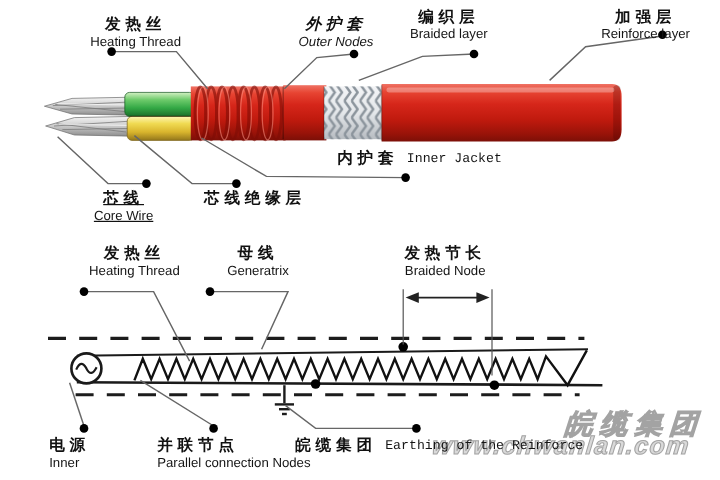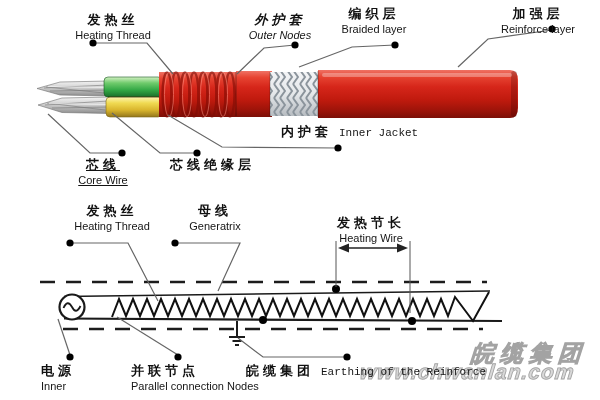--- a/index.html
+++ b/index.html
@@ -229,23 +229,23 @@
   <div class="lbl center" style="left:38px;top:203px;width:148px;">
     <span class="zh">发热丝</span>
     <span class="en">Heating Thread</span>
   </div>
 
   <div class="lbl center" style="left:165px;top:203px;width:100px;">
     <span class="zh">母线</span>
     <span class="en">Generatrix</span>
   </div>
 
-  <div class="lbl center" style="left:323px;top:203px;width:96px;margin-top:12px;">
+  <div class="lbl center" style="left:323px;top:203px;width:96px;">
     <span class="zh">发热节长</span>
-    <span class="en">Heating Wire</span>
+    <span class="en">Braided Node</span>
   </div>
 
   <div class="lbl" style="left:41px;top:363px;">
     <span class="zh">电源</span>
     <span class="en">Inner</span>
   </div>
 
   <div class="lbl" style="left:131px;top:363px;">
     <span class="zh">并联节点</span>
     <span class="en">Parallel connection Nodes</span>

